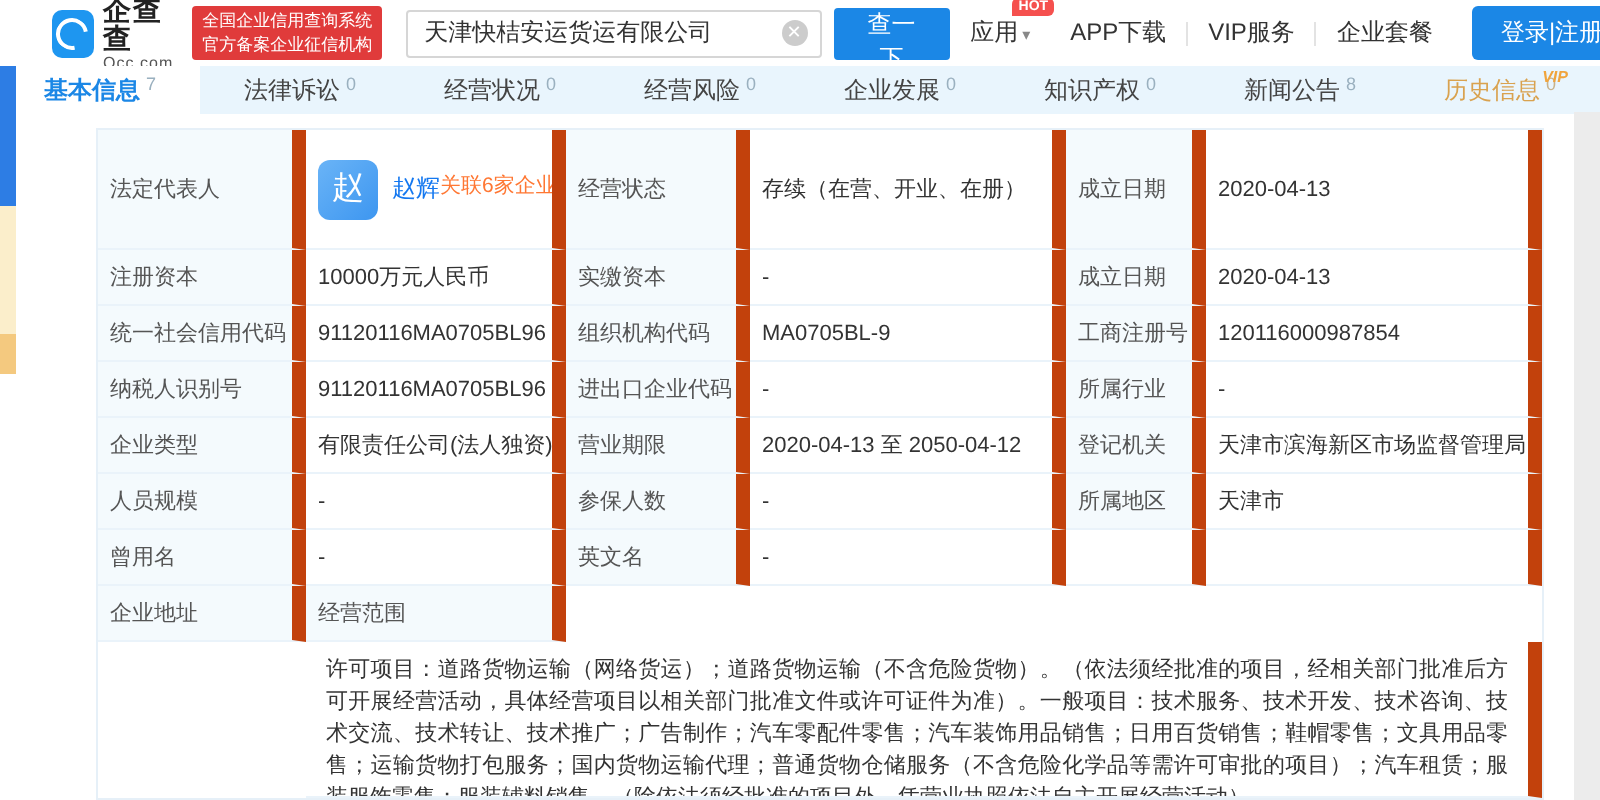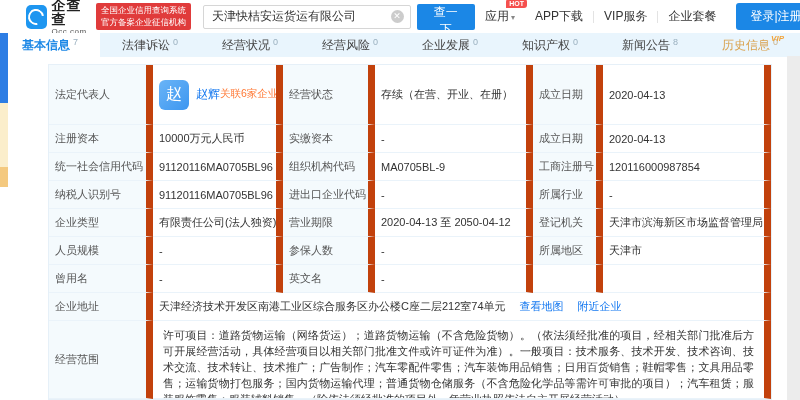--- a/index.html
+++ b/index.html
@@ -196,23 +196,18 @@
     <div class="c">天津市</div>
 
     <div class="c lab">曾用名</div>
     <div class="c">-</div>
     <div class="c lab">英文名</div>
     <div class="c">-</div>
     <div class="c lab blank"></div>
     <div class="c"></div>
 
     <div class="c lab">企业地址</div>
-    <div class="c span5 addr">
-      <span>天津经济技术开发区南港工业区综合服务区办公楼C座二层212室74单元</span>
-      <span class="bluelink">查看地图</span>
-      <span class="bluelink">附近企业</span>
-    </div>
 
     <div class="c lab">经营范围</div>
     <div class="c span5 scope-val">许可项目：道路货物运输（网络货运）；道路货物运输（不含危险货物）。（依法须经批准的项目，经相关部门批准后方可开展经营活动，具体经营项目以相关部门批准文件或许可证件为准）。一般项目：技术服务、技术开发、技术咨询、技术交流、技术转让、技术推广；广告制作；汽车零配件零售；汽车装饰用品销售；日用百货销售；鞋帽零售；文具用品零售；运输货物打包服务；国内货物运输代理；普通货物仓储服务（不含危险化学品等需许可审批的项目）；汽车租赁；服装服饰零售；服装辅料销售。（除依法须经批准的项目外，凭营业执照依法自主开展经营活动）。</div>
 
   </div>
 </div>
 
 </body></html>

